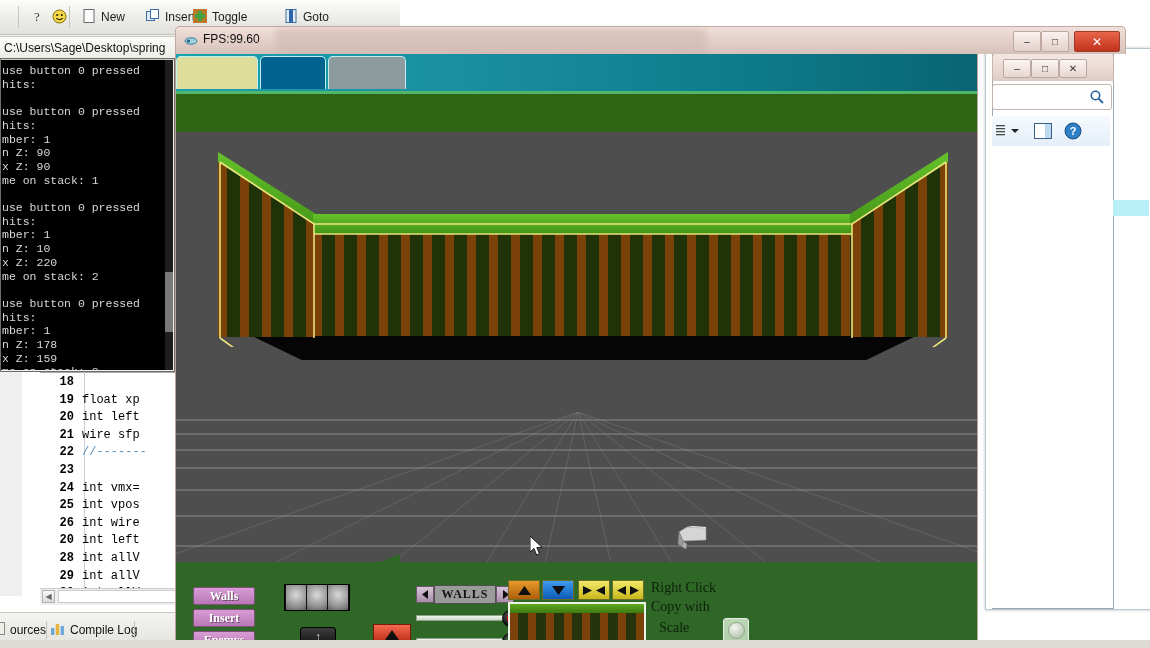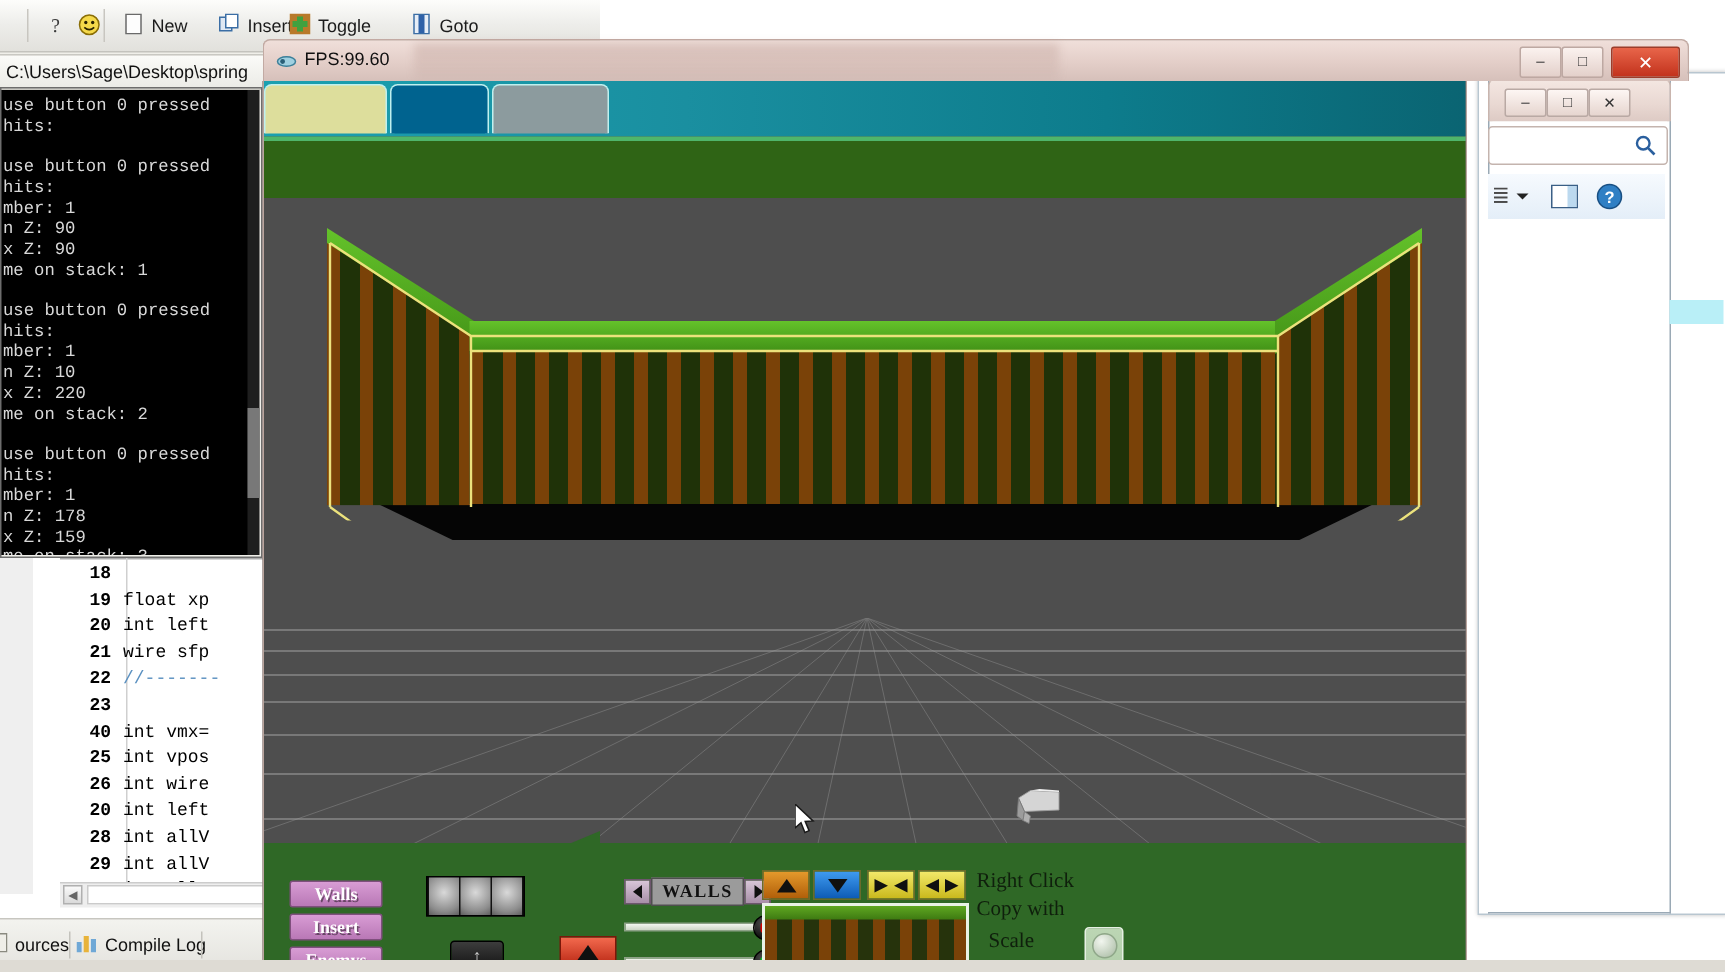--- a/index.html
+++ b/index.html
@@ -340,21 +340,21 @@
   </div>
   <div class="tb-btn" style="left:187px">
     <span class="glyph">
       <svg width="14" height="14" viewBox="0 0 14 14">
         <rect x="0" y="0" width="14" height="14" fill="#b87a2a"></rect>
         <path d="M7 2 L7 12 M2 7 L12 7" stroke="#3fa13f" stroke-width="4"></path>
       </svg>
     </span>
     <span>Toggle</span>
   </div>
-  <div class="tb-btn" style="left:268px">
+  <div class="tb-btn" style="left:278px">
     <span class="glyph">
       <svg width="12" height="14" viewBox="0 0 12 14">
         <rect x="1" y="0.5" width="10" height="13" fill="#e7eef7" stroke="#3b6ea5"></rect>
         <rect x="4" y="1" width="4" height="12" fill="#2f62a8"></rect>
       </svg>
     </span>
     <span>Goto</span>
   </div>
 </div>
 
@@ -393,21 +393,21 @@
 <div class="abs" id="editor-leftmargin"></div>
 <div class="abs" id="editor-leftmargin2"></div>
 <div class="abs" id="editor-gutterline"></div>
 <div class="abs" id="code">
     <div class="code-row"><span class="lineno">18</span><span class="codetext"></span></div>
     <div class="code-row"><span class="lineno">19</span><span class="codetext">float xp</span></div>
     <div class="code-row"><span class="lineno">20</span><span class="codetext">int left</span></div>
     <div class="code-row"><span class="lineno">21</span><span class="codetext">wire sfp</span></div>
     <div class="code-row"><span class="lineno">22</span><span class="codetext comment">//-------</span></div>
     <div class="code-row"><span class="lineno">23</span><span class="codetext"></span></div>
-    <div class="code-row"><span class="lineno">40</span><span class="codetext">int vmx=</span></div>
+    <div class="code-row"><span class="lineno">24</span><span class="codetext">int vmx=</span></div>
     <div class="code-row"><span class="lineno">25</span><span class="codetext">int vpos</span></div>
     <div class="code-row"><span class="lineno">26</span><span class="codetext">int wire</span></div>
     <div class="code-row"><span class="lineno">20</span><span class="codetext">int left</span></div>
     <div class="code-row"><span class="lineno">28</span><span class="codetext">int allV</span></div>
     <div class="code-row"><span class="lineno">29</span><span class="codetext">int allV</span></div>
     <div class="code-row"><span class="lineno">30</span><span class="codetext">int allV</span></div>
   </div>
 <div class="abs" id="editor-hscroll"></div>
 <div class="abs" id="hs-left">◀</div>
 <div class="abs" id="hs-track"></div>

